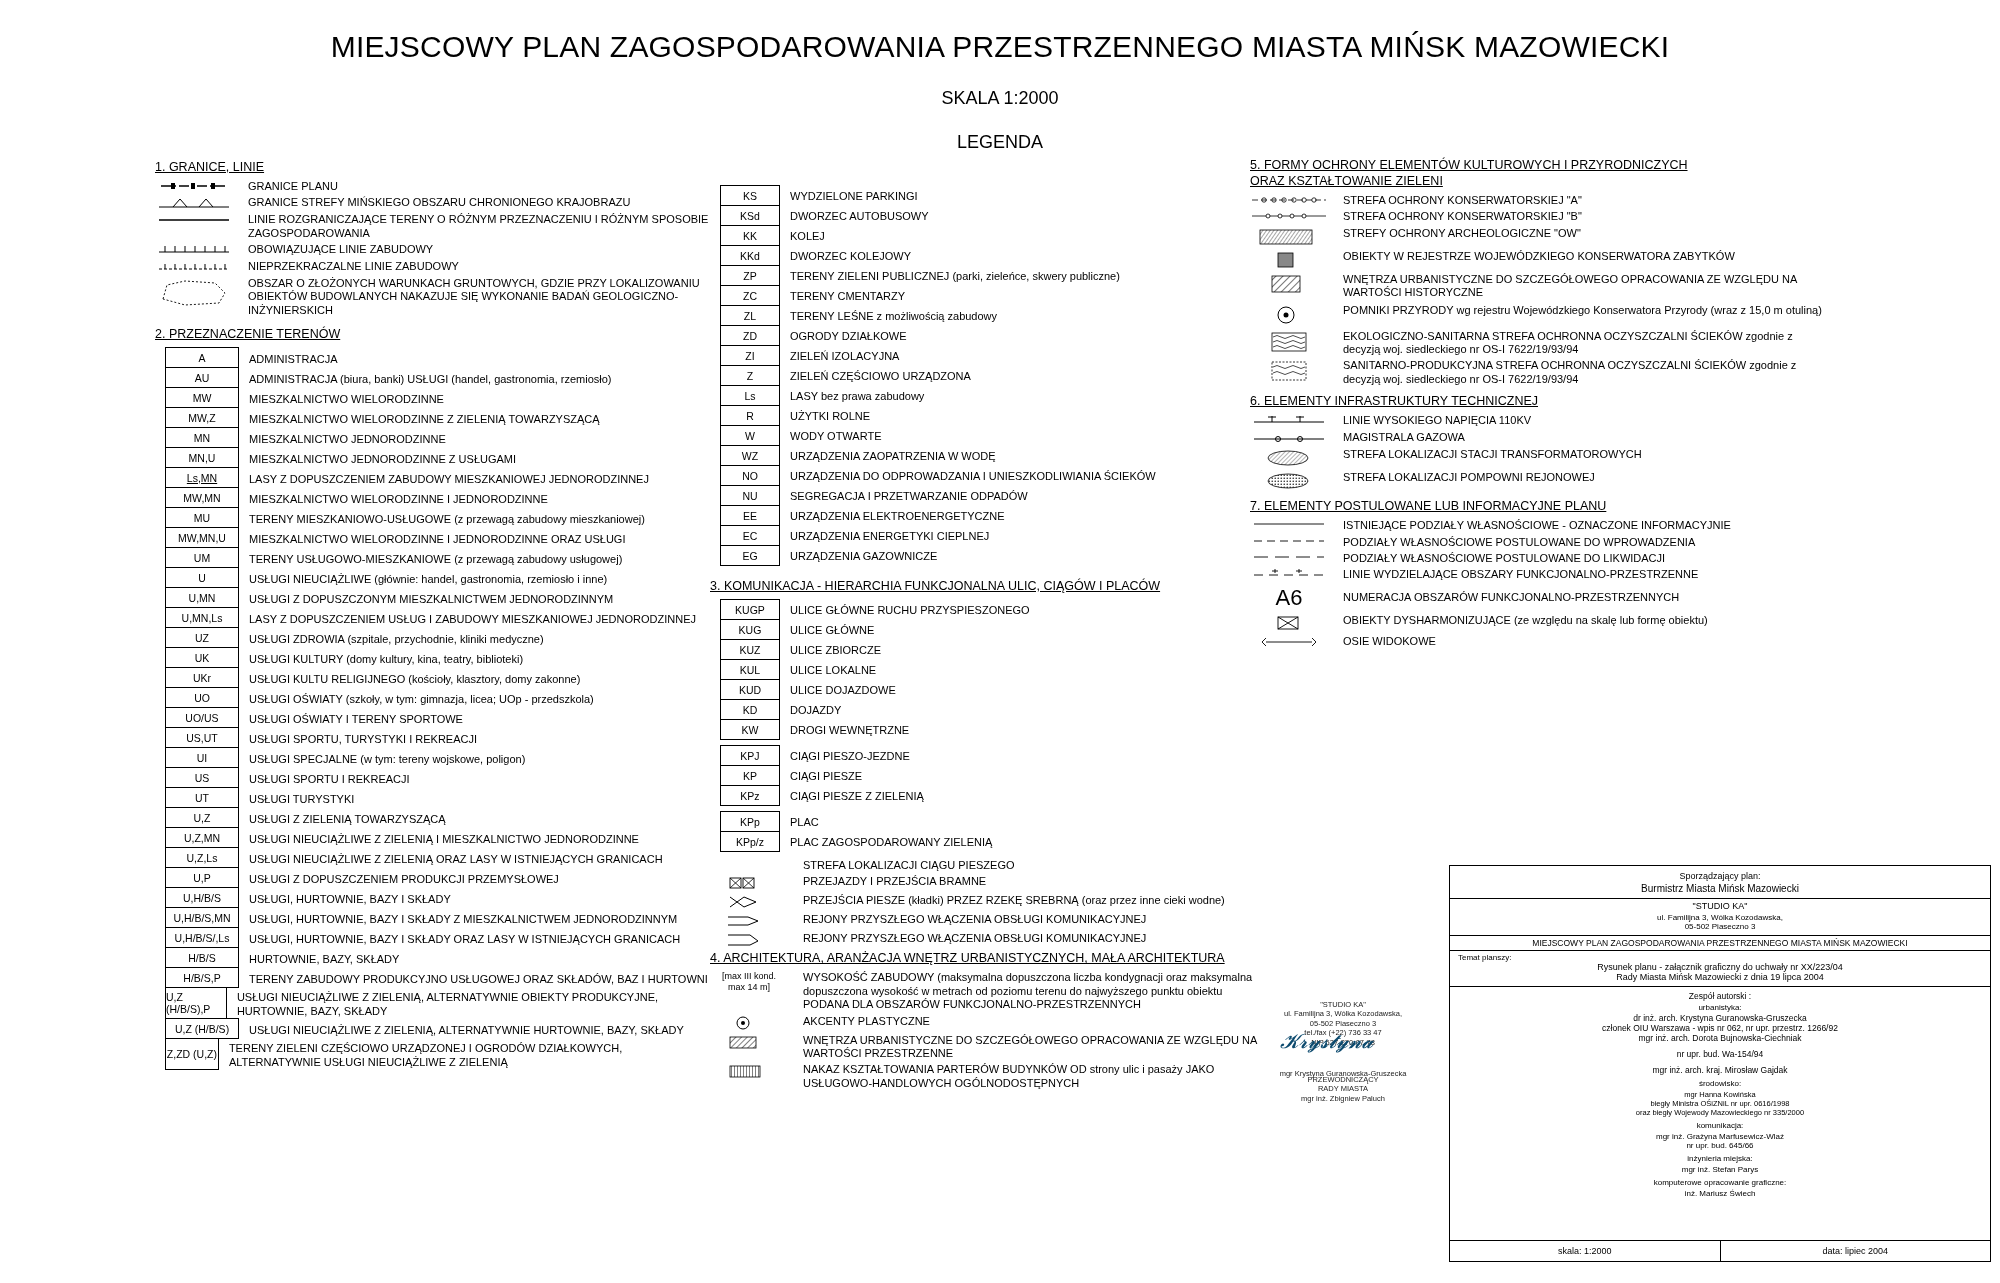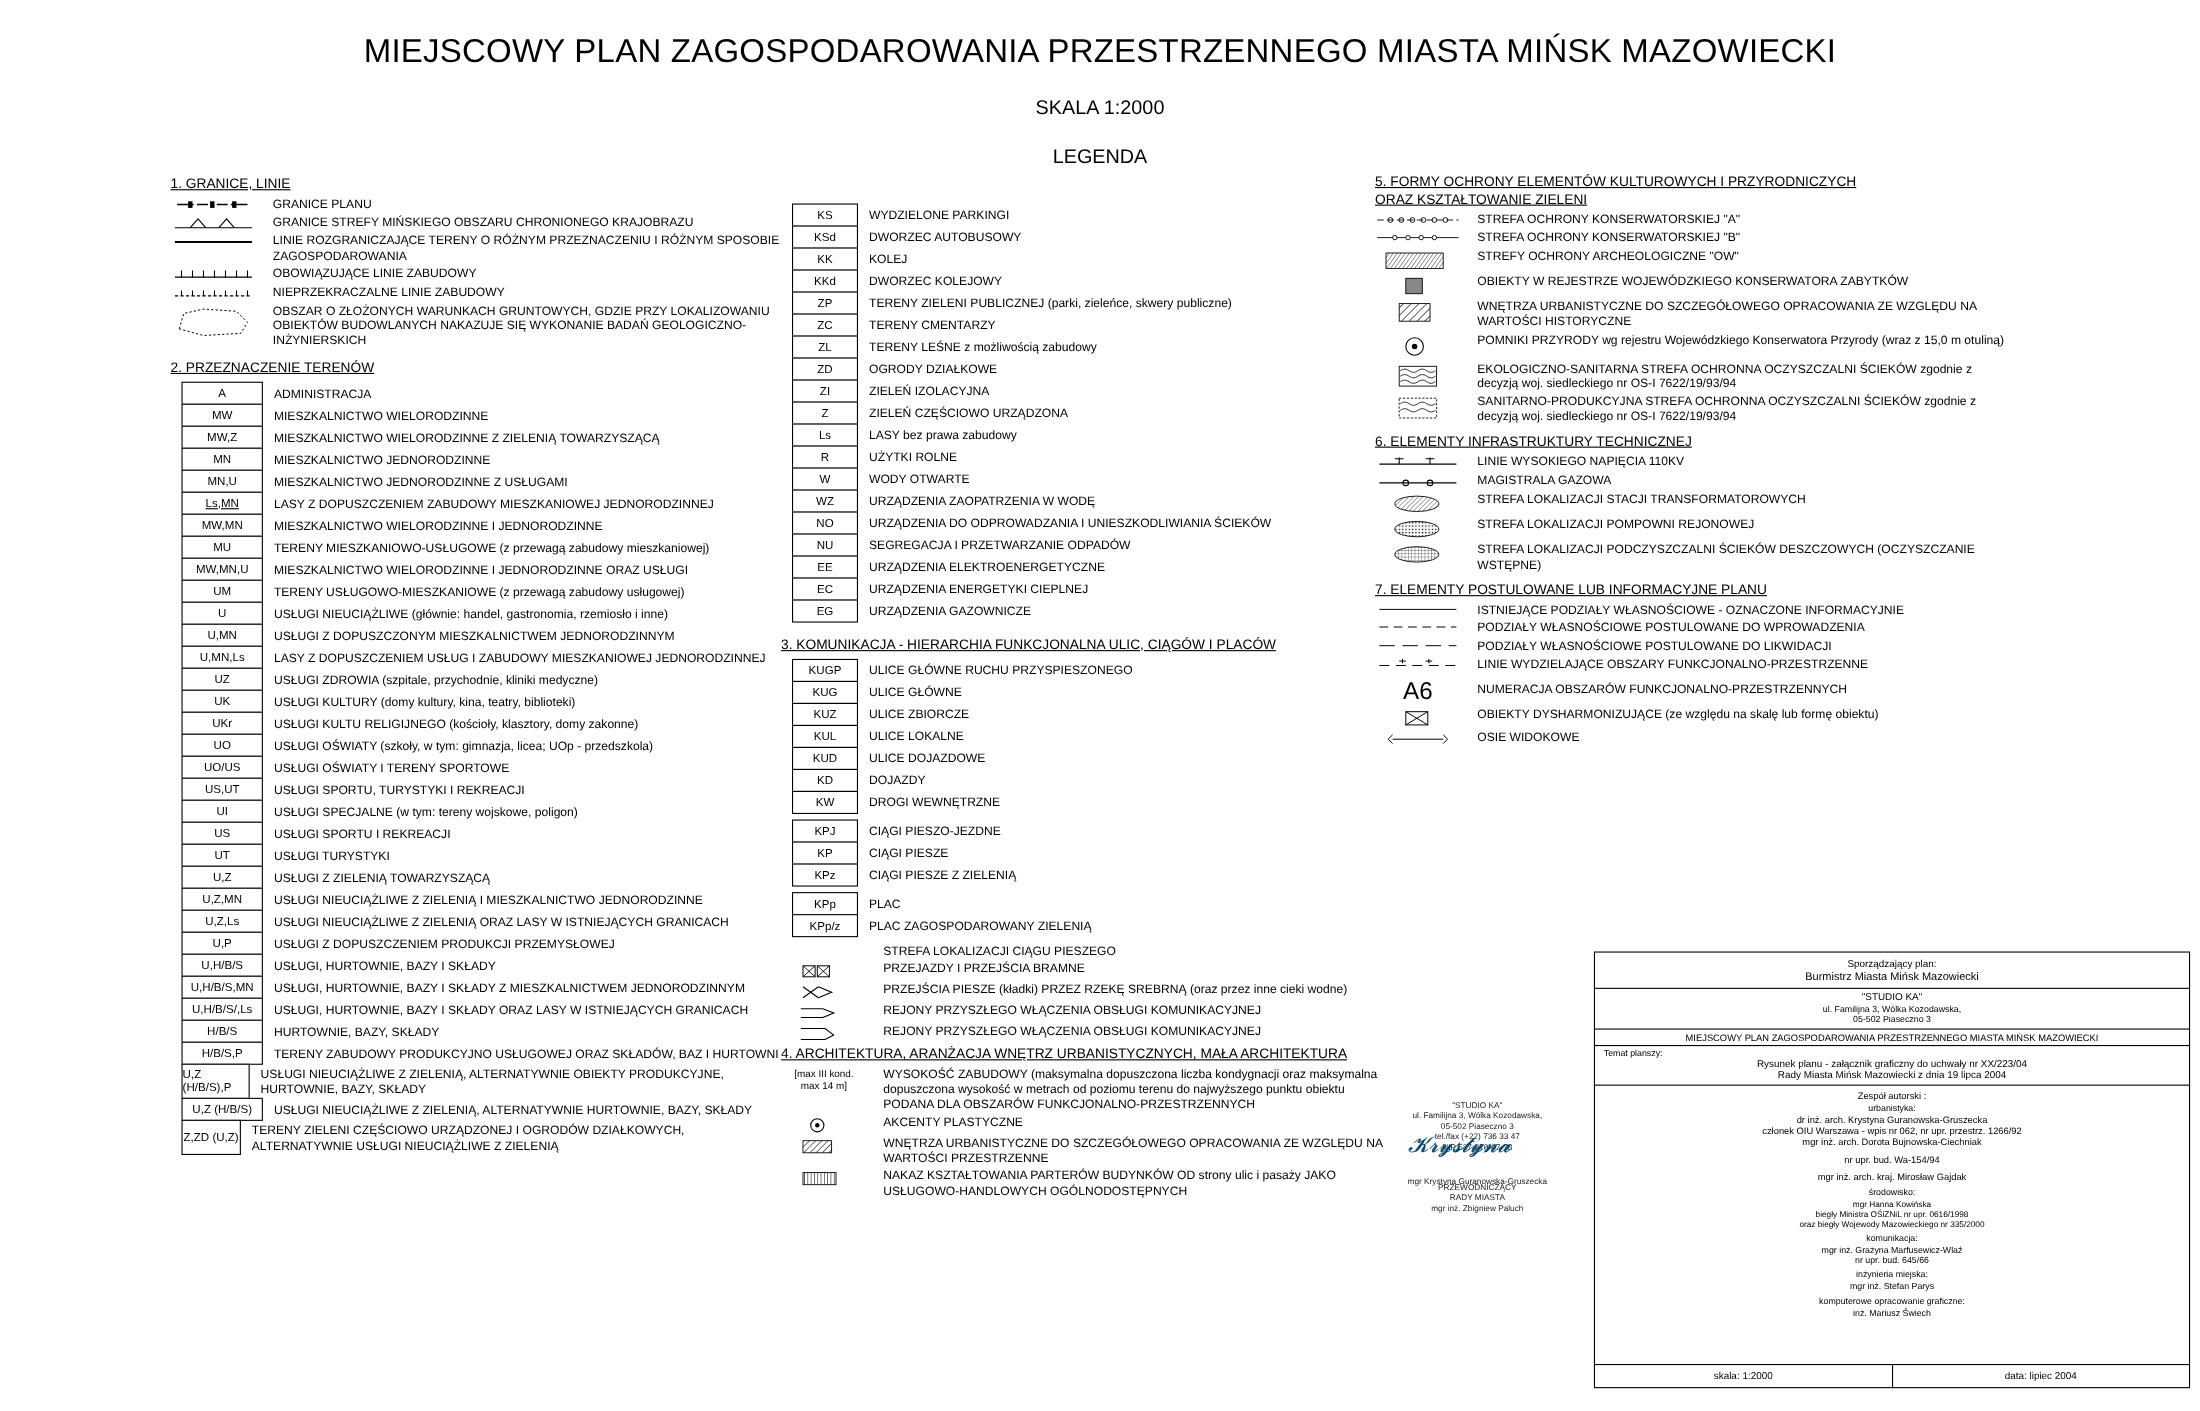--- a/index.html
+++ b/index.html
@@ -146,20 +146,24 @@
     </div>
 
     <div class="sec-head" style="margin-top:10px;">2. PRZEZNACZENIE TERENÓW</div>
 
     <div id="sec2-list">
         <div class="codecell">
           <div class="codebox" style="width: 72px;">A</div>
           <div class="lbl">ADMINISTRACJA</div>
         </div>
         <div class="codecell">
+          <div class="codebox" style="width: 72px;">AU</div>
+          <div class="lbl">ADMINISTRACJA (biura, banki) USŁUGI (handel, gastronomia, rzemiosło)</div>
+        </div>
+        <div class="codecell">
           <div class="codebox" style="width: 72px;">MW</div>
           <div class="lbl">MIESZKALNICTWO WIELORODZINNE</div>
         </div>
         <div class="codecell">
           <div class="codebox" style="width: 72px;">MW,Z</div>
           <div class="lbl">MIESZKALNICTWO WIELORODZINNE Z ZIELENIĄ TOWARZYSZĄCĄ</div>
         </div>
         <div class="codecell">
           <div class="codebox" style="width: 72px;">MN</div>
           <div class="lbl">MIESZKALNICTWO JEDNORODZINNE</div>
@@ -675,33 +679,20 @@
               <pattern id="pd1" width="3" height="3" patternUnits="userSpaceOnUse">
             <circle cx="1.2" cy="1.2" r=".7" fill="#000"></circle>
               </pattern>
             </defs>
           <ellipse cx="38" cy="10" rx="20" ry="7" fill="url(#pd1)" stroke="#000" stroke-width=".8"></ellipse>
         </svg>
       </div>
       <div class="lbl">STREFA LOKALIZACJI POMPOWNI REJONOWEJ</div>
     </div>
 
-    <div class="row">
-      <div class="sym">
-        <svg width="78" height="20" viewBox="0 0 78 20">
-          <defs>
-              <pattern id="gd1" width="3" height="3" patternUnits="userSpaceOnUse">
-            <path d="M0 0 H3 M0 0 V3" stroke="#000" stroke-width=".5"></path>
-              </pattern>
-            </defs>
-          <ellipse cx="38" cy="10" rx="20" ry="7" fill="url(#gd1)" stroke="#000" stroke-width=".8"></ellipse>
-        </svg>
-      </div>
-      <div class="lbl">STREFA LOKALIZACJI PODCZYSZCZALNI ŚCIEKÓW DESZCZOWYCH (OCZYSZCZANIE WSTĘPNE)</div>
-    </div>
 
     <div class="sec-head" style="margin-top:8px;">7. ELEMENTY POSTULOWANE LUB INFORMACYJNE PLANU</div>
 
     <div class="row">
       <div class="sym">
         <svg width="78" height="10" viewBox="0 0 78 10">
             <line x1="4" y1="5" x2="74" y2="5" stroke="#000" stroke-width=".9"></line>
           </svg>
       </div>
       <div class="lbl">ISTNIEJĄCE PODZIAŁY WŁASNOŚCIOWE - OZNACZONE INFORMACYJNIE</div>

